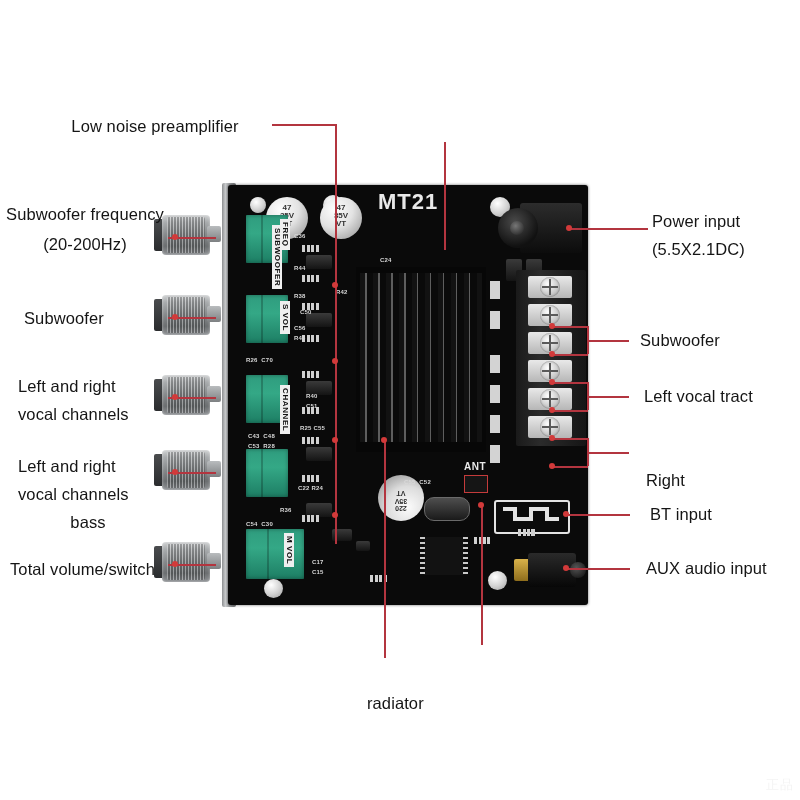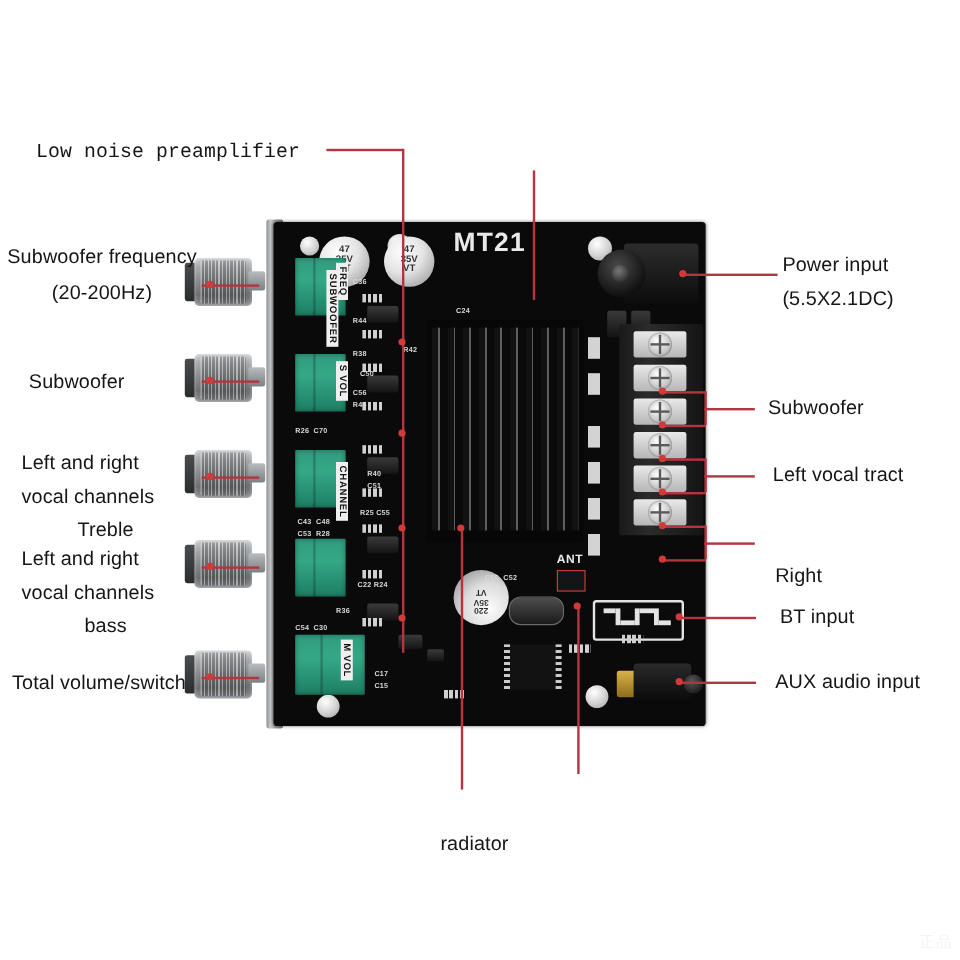--- a/index.html
+++ b/index.html
@@ -17,21 +17,21 @@
   .anno{
     position:absolute;
     font-size:16.5px;
     line-height:1.45;
     color:#151515;
     white-space:pre;
     letter-spacing:.1px;
   }
   .anno.c{text-align:center;}
   .anno.l{text-align:left;}
-  .anno.r{text-align:left;font-family:Liberation Mono, monospace;}
+  .anno.r{text-align:center;}
 
   
   .lead{position:absolute;background:#b3353f;}
   .lead.h{height:1.7px;}
   .lead.v{width:1.7px;}
   .dot{position:absolute;width:6px;height:6px;border-radius:50%;
        background:#d23a3a;}
 
   
   #pcb{
@@ -457,21 +457,20 @@
   <div class="anno r" style="left:30px;top:115px;width:250px;">Low noise preamplifier</div>
 
 
   <div class="anno c" style="left:4px;top:203px;width:162px;">Subwoofer frequency</div>
   <div class="anno c" style="left:4px;top:233px;width:162px;">(20-200Hz)</div>
 
   <div class="anno l" style="left:24px;top:307px;width:150px;">Subwoofer</div>
 
   <div class="anno l" style="left:18px;top:375px;width:160px;">Left and right</div>
   <div class="anno l" style="left:18px;top:403px;width:170px;">vocal channels</div>
-  <div class="anno c" style="left:18px;top:431px;width:140px;">Treble</div>
 
   <div class="anno l" style="left:18px;top:455px;width:160px;">Left and right</div>
   <div class="anno l" style="left:18px;top:483px;width:170px;">vocal channels</div>
   <div class="anno c" style="left:18px;top:511px;width:140px;">bass</div>
 
   <div class="anno l" style="left:10px;top:558px;width:190px;">Total volume/switch</div>
 
   <div class="anno l" style="left:652px;top:210px;width:150px;">Power input</div>
   <div class="anno l" style="left:652px;top:238px;width:150px;">(5.5X2.1DC)</div>
 

